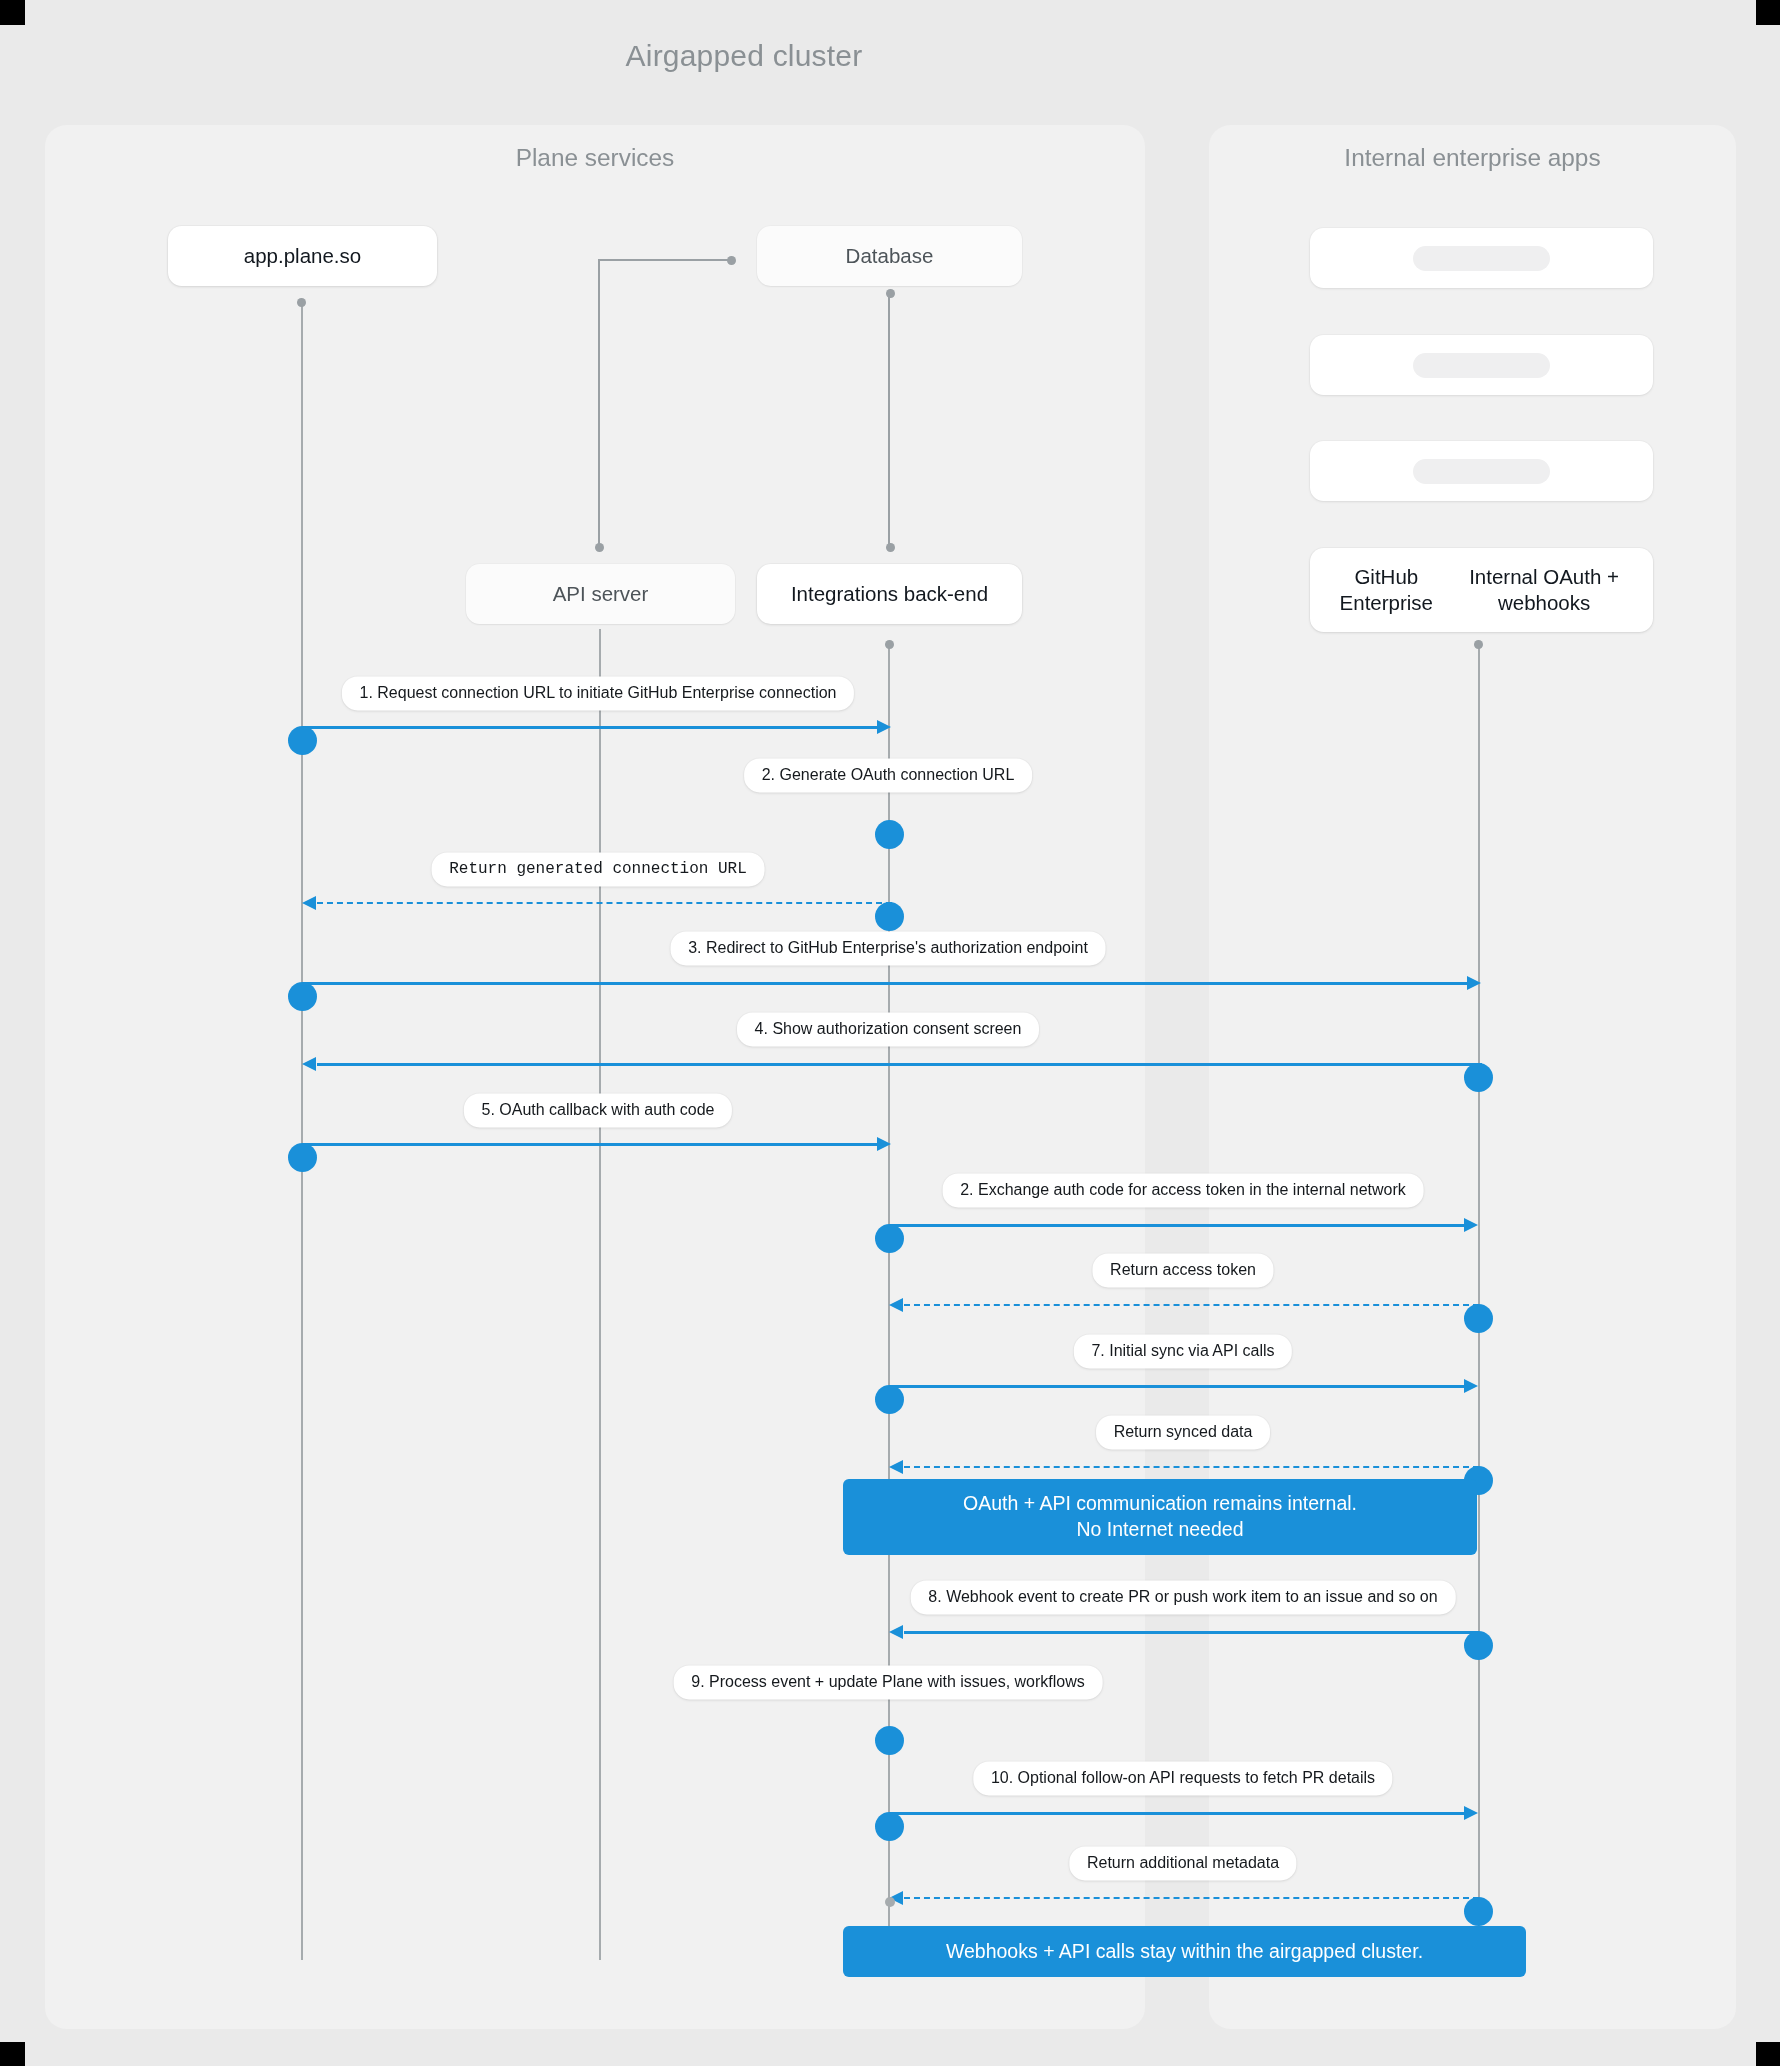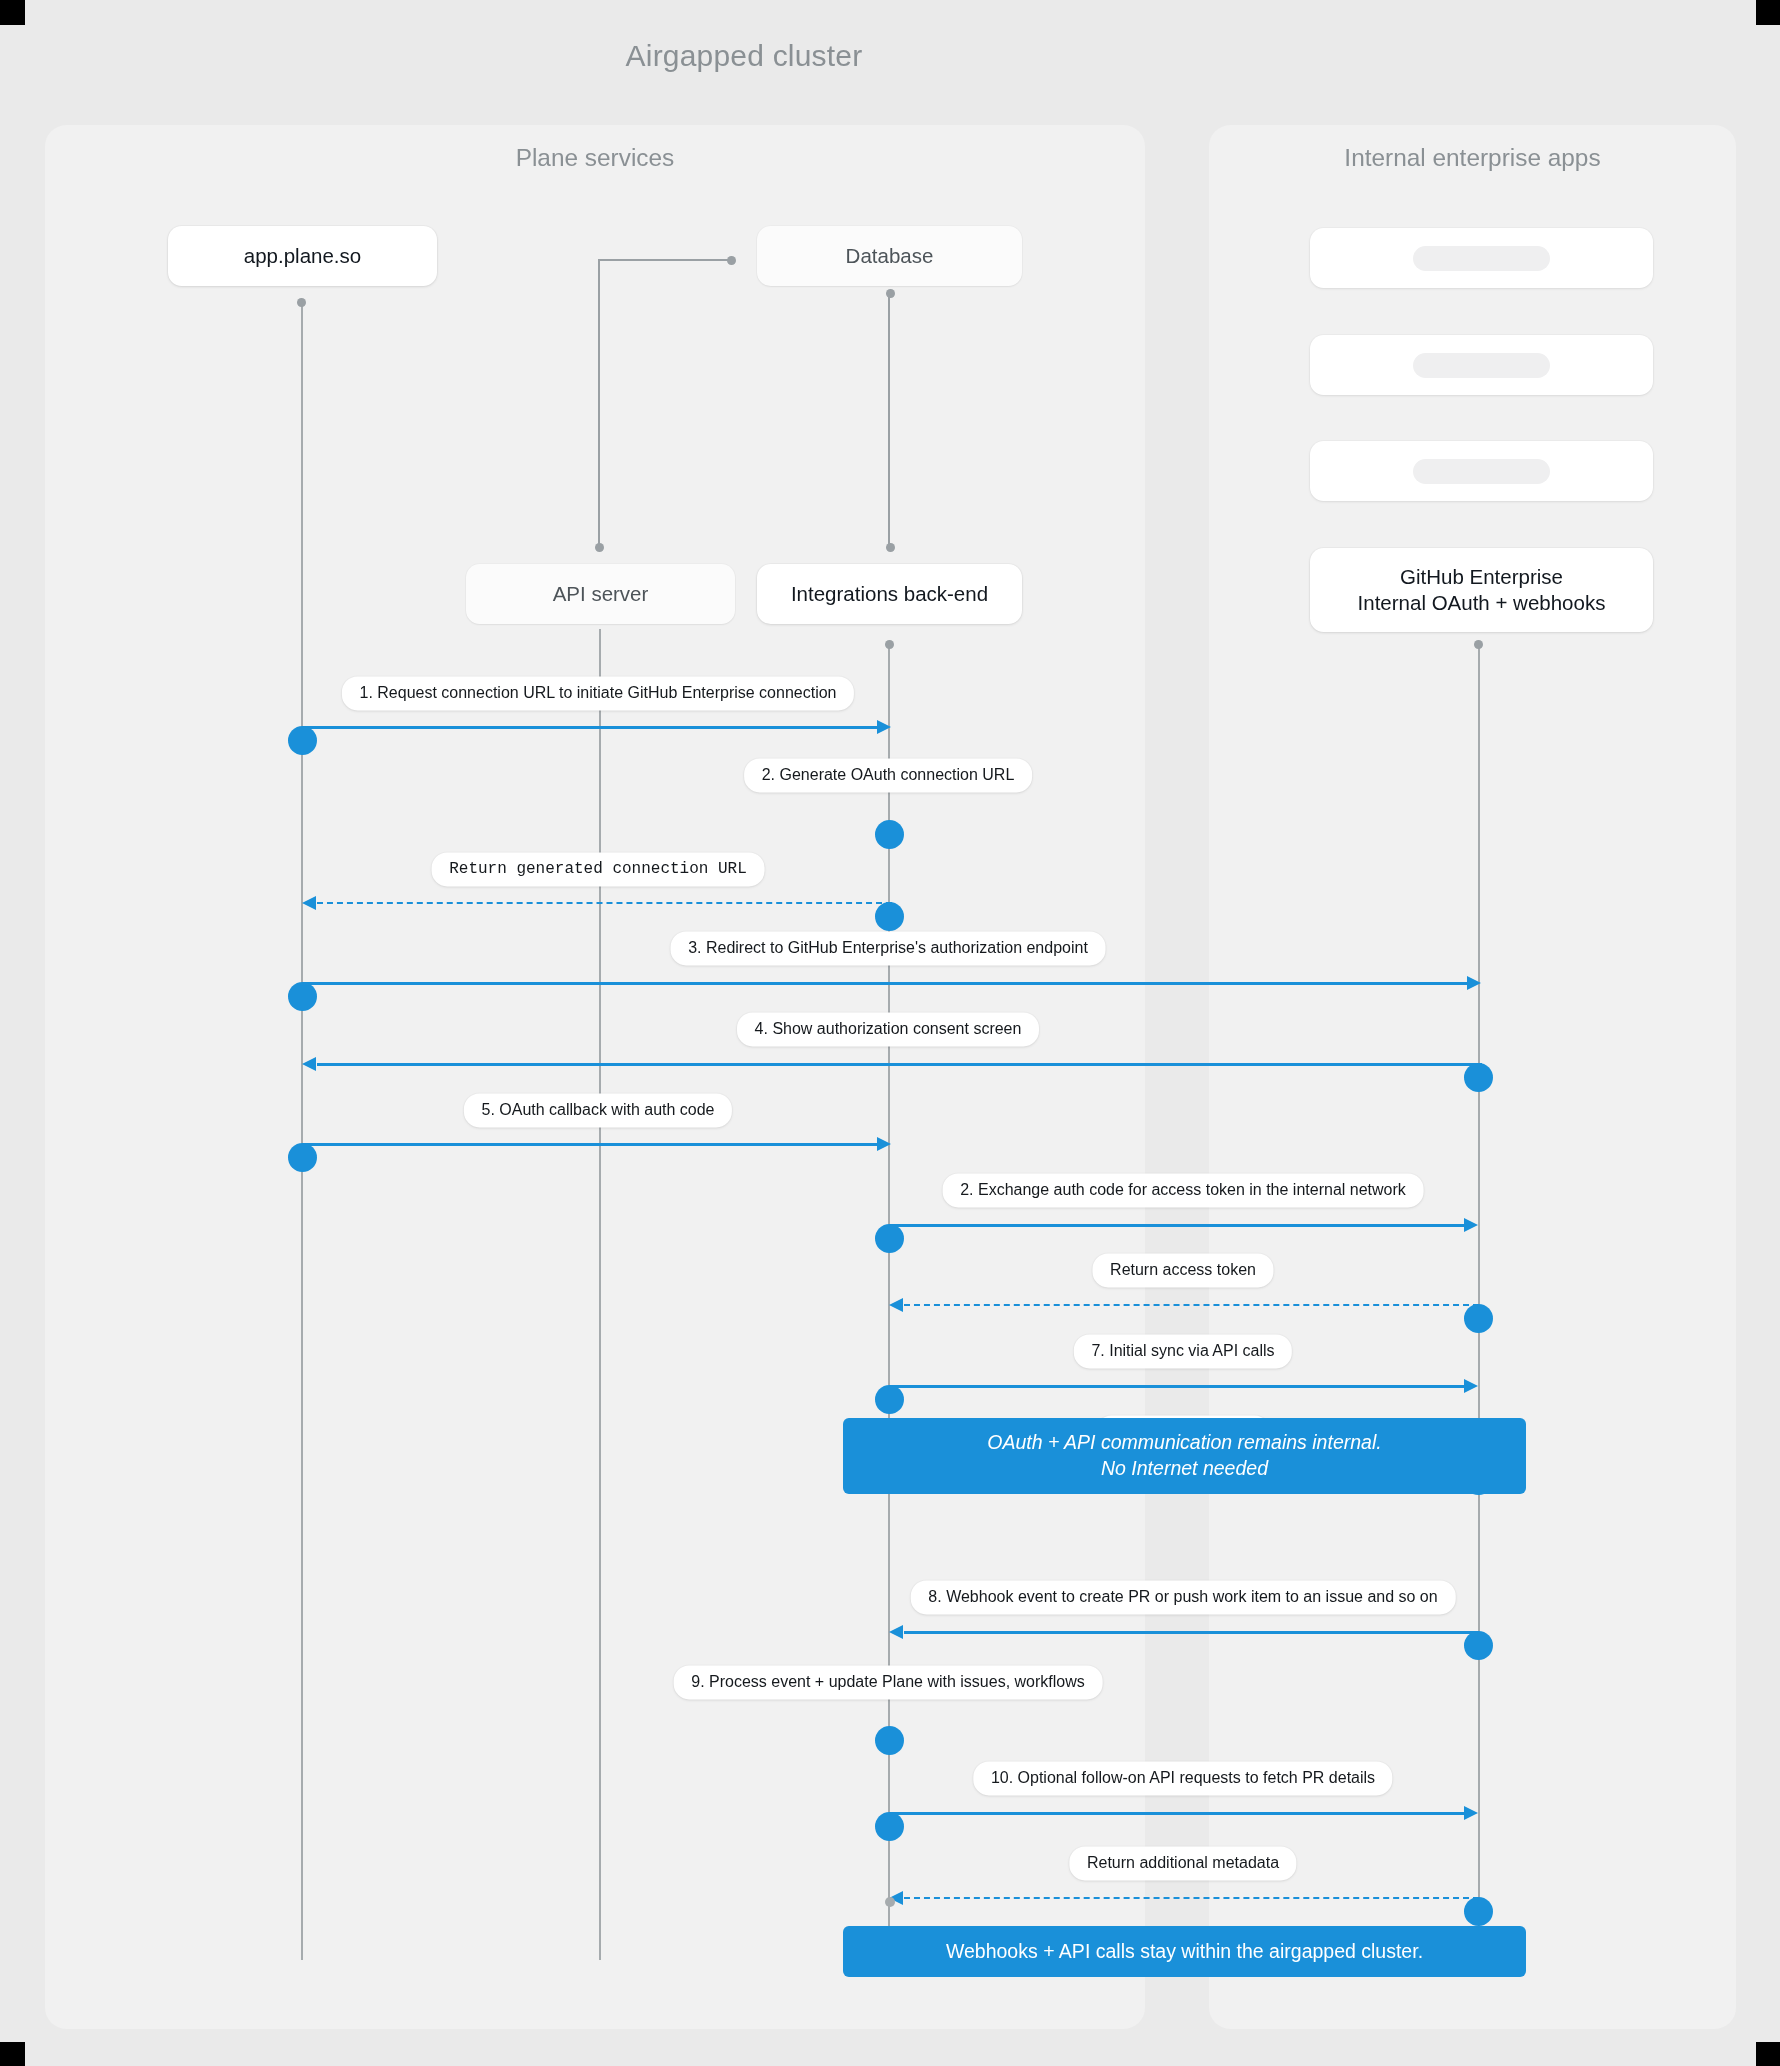--- a/index.html
+++ b/index.html
@@ -53,21 +53,21 @@
 
   .ghost{
     position:absolute;background:#fff;border-radius:13.7px;
     box-shadow:0 1px 2.9px rgba(0,0,0,.08), 0 0 0 1px rgba(0,0,0,.02);
     display:flex;align-items:center;justify-content:center;
   }
   .ghost .skel{background:#efeff0;border-radius:12.7px;height:25px;width:40%;}
   #ghost-1{left:1310px;top:228px;width:343px;height:60px;}
   #ghost-2{left:1310px;top:335px;width:343px;height:60px;}
   #ghost-3{left:1310px;top:441px;width:343px;height:60px;}
-  #node-github{left:1310px;top:548px;width:343px;height:84px;flex-direction:column;}
+  #node-github{left:1310px;top:548px;width:343px;height:84px;flex-direction:row;}
 
   
   .conn{position:absolute;background:#9aa0a4;}
   .conn-dot{position:absolute;width:8.8px;height:8.8px;border-radius:50%;background:#9aa0a4;}
 
   
   .lifeline{position:absolute;width:2px;background:#a6abae;}
   .ll-cap{position:absolute;width:8.8px;height:8.8px;border-radius:50%;background:#9aa0a4;}
 
   
@@ -212,21 +212,21 @@
 <div class="dot" style="left:875px;top:1385px;"></div>
 <div class="pill" style="left:1183px;top:1368px;">7. Initial sync via API calls</div>
 
 <div class="msg left dashed" style="left:889px;top:1466px;width:590px;">
   <div class="line" style="left:14.6px;width:575px;"></div>
   <div class="head" style="left:0px;"></div>
 </div>
 <div class="dot" style="left:1464px;top:1466px;"></div>
 <div class="pill" style="left:1183px;top:1449px;">Return synced data</div>
 
-<div class="note" id="note-1" style="left:843px;top:1418px;width:683px;height:76px;flex-direction:column;font-style:italic;">
+<div class="note" id="note-1" style="left:843px;top:1479px;width:634px;height:76px;flex-direction:column;">
   <div>OAuth + API communication remains internal.</div>
   <div>No Internet needed</div>
 </div>
 
 <div class="msg left" style="left:889px;top:1631px;width:590px;">
   <div class="line" style="left:14.6px;width:575px;"></div>
   <div class="head" style="left:0px;"></div>
 </div>
 <div class="dot" style="left:1464px;top:1631px;"></div>
 <div class="pill" style="left:1183px;top:1614px;">8. Webhook event to create PR  or push work item to an issue  and so on</div>

